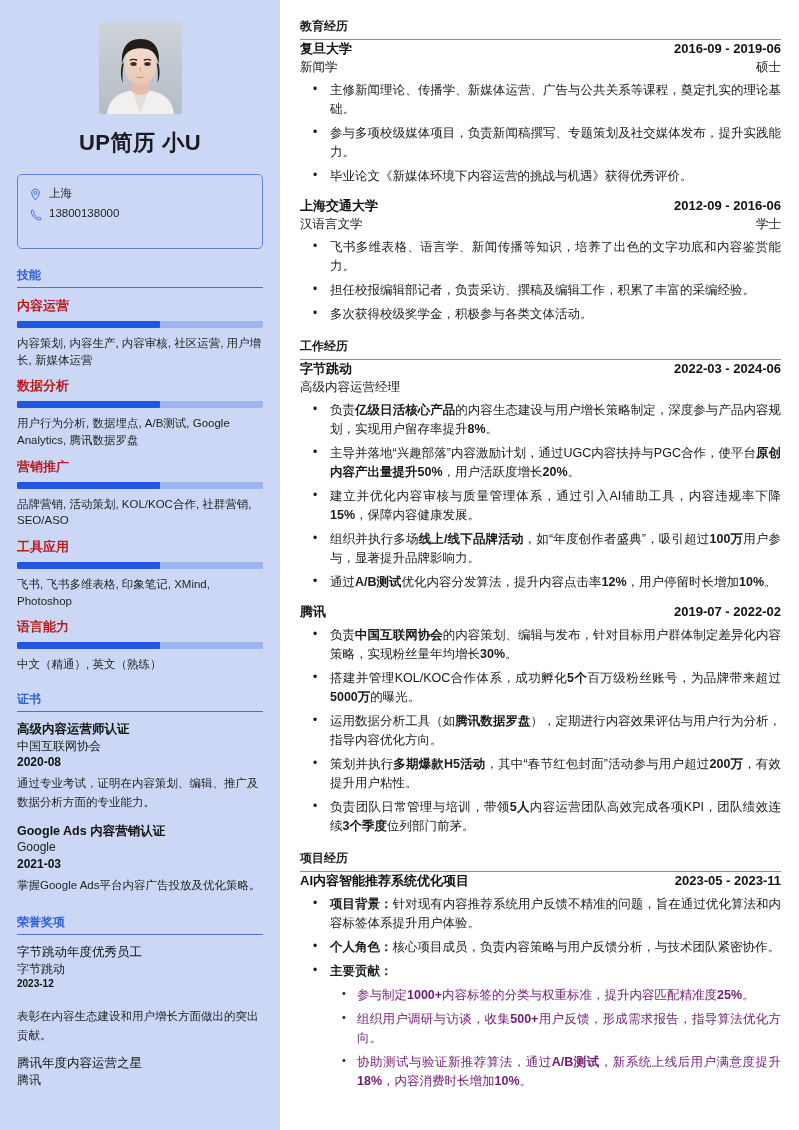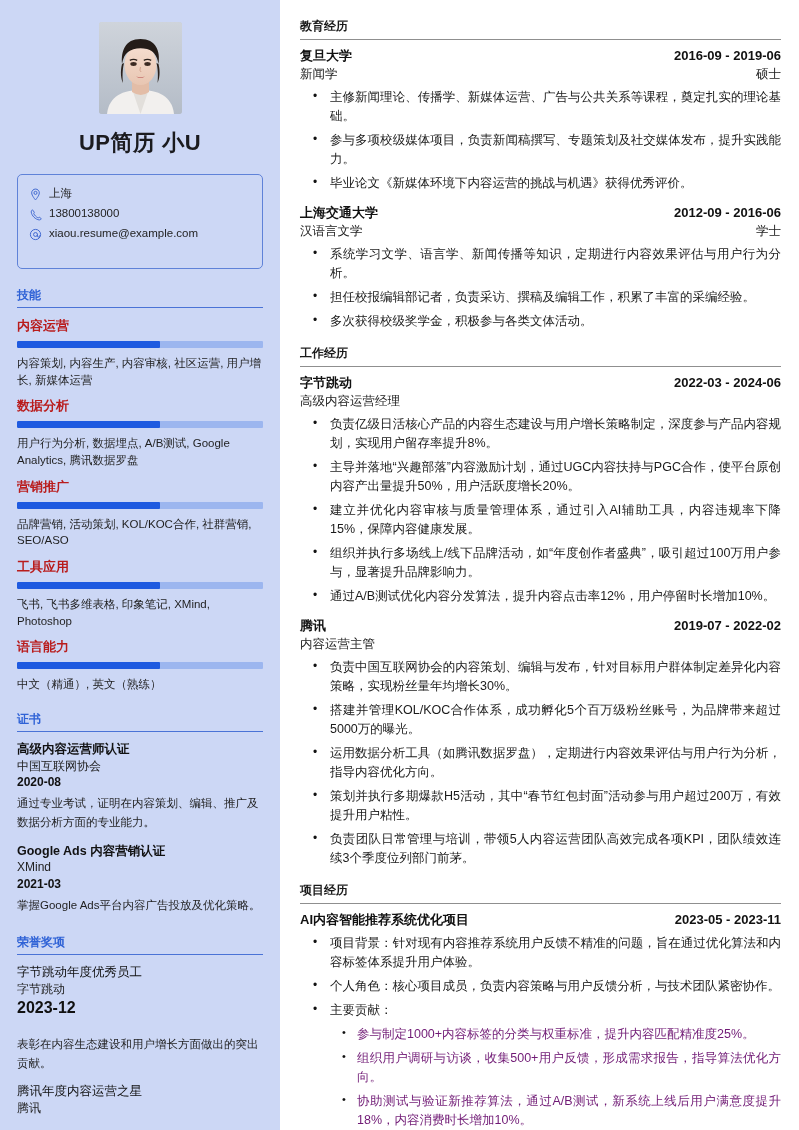--- a/index.html
+++ b/index.html
@@ -107,39 +107,38 @@
 
   .cert-item { margin-bottom: 11px; }
   .cert-title { font-size: 12.5px; font-weight: bold; color: #111; line-height: 1.35; }
   .cert-org { font-size: 12px; color: #222; line-height: 1.35; }
   .cert-date { font-size: 12px; font-weight: bold; color: #111; line-height: 1.35; }
   .cert-desc { font-size: 11.5px; color: #1f1f1f; line-height: 1.62; margin-top: 4px; }
 
   .award-item { margin-bottom: 11px; }
   .award-title { font-size: 12.5px; font-weight: normal; color: #111; line-height: 1.35; }
   .award-org { font-size: 12px; color: #222; line-height: 1.35; }
-  .award-date { font-size: 16px; font-weight: bold; color: #111; line-height: 1.35; }
+  .award-date { font-size: 10px; font-weight: bold; color: #111; line-height: 1.35; }
   .award-desc { font-size: 11.5px; color: #1f1f1f; line-height: 1.62; margin-top: 16px; }
 
   .side-gap { height: 7px; }
 
   
   .main {
     flex: 1;
     padding: 18px 18px 10px 20px;
     background: #fff;
   }
   .main-sec { margin-bottom: 14px; }
   .main-sec-title {
     font-size: 12px;
     font-weight: bold;
     color: #1a1a1a;
     padding-bottom: 4px;
     border-bottom: 1px solid #8f8f8f;
-    margin-bottom: 7px;
   }
   .entry { margin-bottom: 11px; }
   .entry-row1 {
     display: flex;
     justify-content: space-between;
     align-items: baseline;
     gap: 10px;
   }
   .entry-row2 {
     display: flex;
@@ -188,21 +187,21 @@
     text-align: justify;
   }
   ul.sub-bullets > li::before {
     content: "\2022";
     position: absolute;
     left: -15px;
     top: -1px;
     font-size: 11px;
     color: #111;
   }
-  b, strong { font-weight: normal; }
+  b, strong { font-weight: bold; }
 </style>
 </head>
 <body>
 
 <div class="page">
 
   <aside class="sidebar">
 
     <div class="photo-wrap">
       <div class="photo">
@@ -254,30 +253,20 @@
         <span>上海</span>
       </div>
       <div class="contact-row">
         <span class="contact-ico">
           <svg viewBox="0 0 16 16">
               <path d="M4.2 2.2c-.9.5-1.6 1.5-1.5 2.6.2 2.2 1.6 4.7 3.4 6.5 1.8 1.8 4.3 3.2 6.5 3.4 1.1.1 2.1-.6 2.6-1.5l-2.6-1.9c-.6.5-1.2 1-1.8.7-1-.5-2-1.3-2.8-2.1C7.2 9.1 6.4 8.1 5.9 7.1c-.3-.6.2-1.2.7-1.8L4.2 2.2z" fill="none" stroke="currentColor" stroke-width="1.15" stroke-linejoin="round"></path>
             </svg>
         </span>
         <span>13800138000</span>
       </div>
-      <div class="contact-row">
-        <span class="contact-ico">
-          <svg viewBox="0 0 16 16">
-              <circle cx="8" cy="8" r="6.3" fill="none" stroke="currentColor" stroke-width="1.2"></circle>
-              <circle cx="8" cy="8" r="2.4" fill="none" stroke="currentColor" stroke-width="1.2"></circle>
-              <path d="M10.4 8v1.8c0 1 .6 1.5 1.5 1.4 1.1-.1 1.6-1.3 1.6-2.6" fill="none" stroke="currentColor" stroke-width="1.2"></path>
-            </svg>
-        </span>
-        <span>xiaou.resume@example.com</span>
-      </div>
     </div>
 
     <div class="side-sec-title">技能</div>
     <div>
       <div class="skill-item">
         <div class="skill-name">内容运营</div>
         <div class="skill-track">
             <div class="skill-fill" style="width: 58%;"></div>
           </div>
         <div class="skill-desc">内容策划, 内容生产, 内容审核, 社区运营, 用户增长, 新媒体运营</div>
@@ -317,21 +306,21 @@
     <div class="side-sec-title">证书</div>
     <div>
       <div class="cert-item">
         <div class="cert-title">高级内容运营师认证</div>
         <div class="cert-org">中国互联网协会</div>
         <div class="cert-date">2020-08</div>
         <div class="cert-desc">通过专业考试，证明在内容策划、编辑、推广及数据分析方面的专业能力。</div>
       </div>
       <div class="cert-item">
         <div class="cert-title">Google Ads 内容营销认证</div>
-        <div class="cert-org">XMind</div>
+        <div class="cert-org">Google</div>
         <div class="cert-date">2021-03</div>
         <div class="cert-desc">掌握Google Ads平台内容广告投放及优化策略。</div>
       </div>
     </div>
 
     <div class="side-gap"></div>
 
     <div class="side-sec-title">荣誉奖项</div>
     <div>
       <div class="award-item">
@@ -371,21 +360,21 @@
       <div class="entry">
         <div class="entry-row1">
           <span class="entry-org">上海交通大学</span>
           <span class="entry-date">2012-09 - 2016-06</span>
         </div>
         <div class="entry-row2">
           <span class="entry-sub">汉语言文学</span>
           <span class="entry-deg">学士</span>
         </div>
         <ul class="bullets">
-          <li>系统学习文学、语言学、新闻传播等知识，定期进行内容效果评估与用户行为分析。</li>
+          <li>飞书多维表格、语言学、新闻传播等知识，培养了出色的文字功底和内容鉴赏能力。</li>
           <li>担任校报编辑部记者，负责采访、撰稿及编辑工作，积累了丰富的采编经验。</li>
           <li>多次获得校级奖学金，积极参与各类文体活动。</li>
         </ul>
       </div>
     </section>
 
     <section class="main-sec">
       <div class="main-sec-title">工作经历</div>
 
       <div class="entry">
@@ -402,23 +391,20 @@
           <li>建立并优化内容审核与质量管理体系，通过引入AI辅助工具，内容违规率下降<b>15%</b>，保障内容健康发展。</li>
           <li>组织并执行多场<b>线上/线下品牌活动</b>，如“年度创作者盛典”，吸引超过<b>100万</b>用户参与，显著提升品牌影响力。</li>
           <li>通过<b>A/B测试</b>优化内容分发算法，提升内容点击率<b>12%</b>，用户停留时长增加<b>10%</b>。</li>
         </ul>
       </div>
 
       <div class="entry">
         <div class="entry-row1">
           <span class="entry-org">腾讯</span>
           <span class="entry-date">2019-07 - 2022-02</span>
-        </div>
-        <div class="entry-row2">
-          <span class="entry-sub">内容运营主管</span>
         </div>
         <ul class="bullets">
           <li>负责<b>中国互联网协会</b>的内容策划、编辑与发布，针对目标用户群体制定差异化内容策略，实现粉丝量年均增长<b>30%</b>。</li>
           <li>搭建并管理KOL/KOC合作体系，成功孵化<b>5个</b>百万级粉丝账号，为品牌带来超过<b>5000万</b>的曝光。</li>
           <li>运用数据分析工具（如<b>腾讯数据罗盘</b>），定期进行内容效果评估与用户行为分析，指导内容优化方向。</li>
           <li>策划并执行<b>多期爆款H5活动</b>，其中“春节红包封面”活动参与用户超过<b>200万</b>，有效提升用户粘性。</li>
           <li>负责团队日常管理与培训，带领<b>5人</b>内容运营团队高效完成各项KPI，团队绩效连续<b>3个季度</b>位列部门前茅。</li>
         </ul>
       </div>
     </section>

